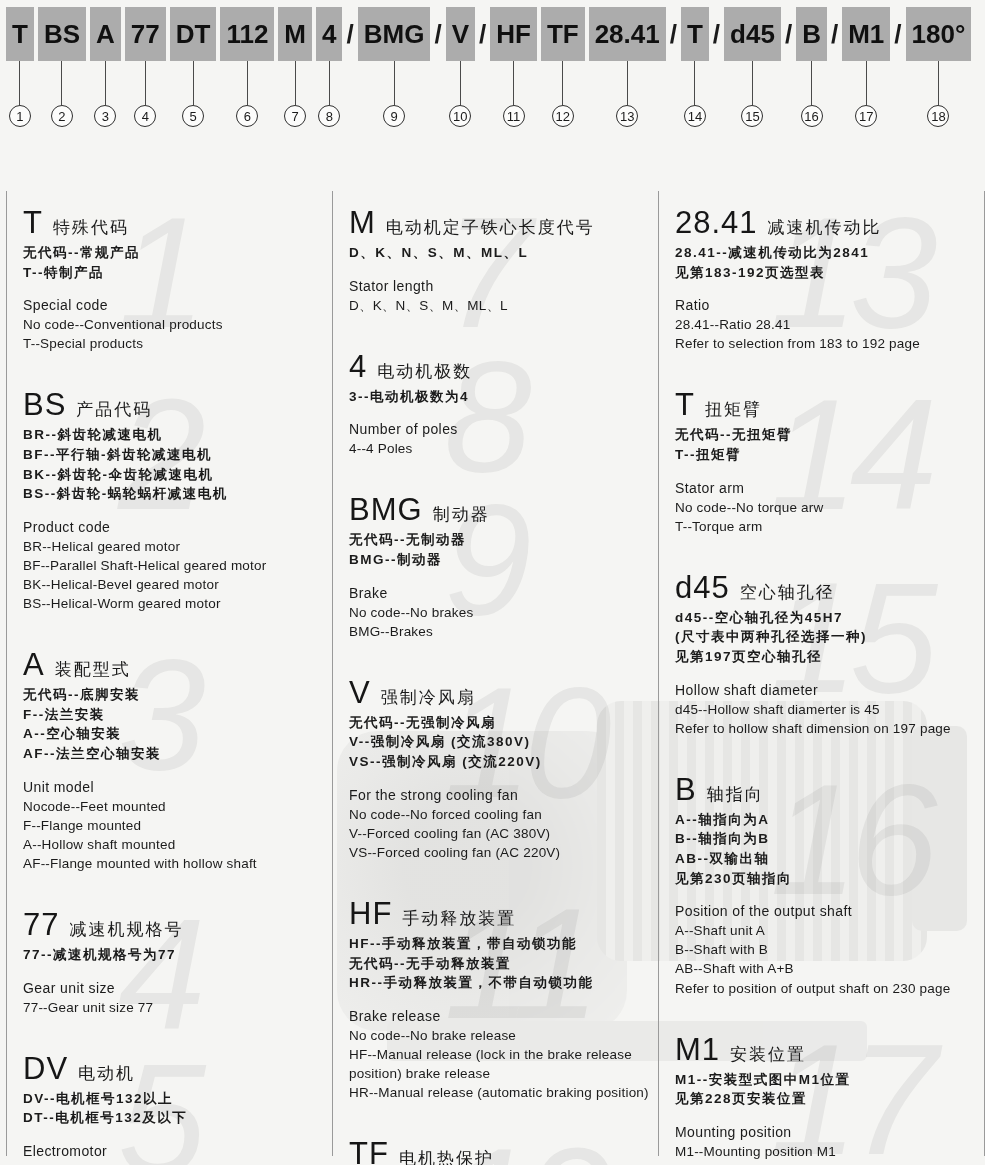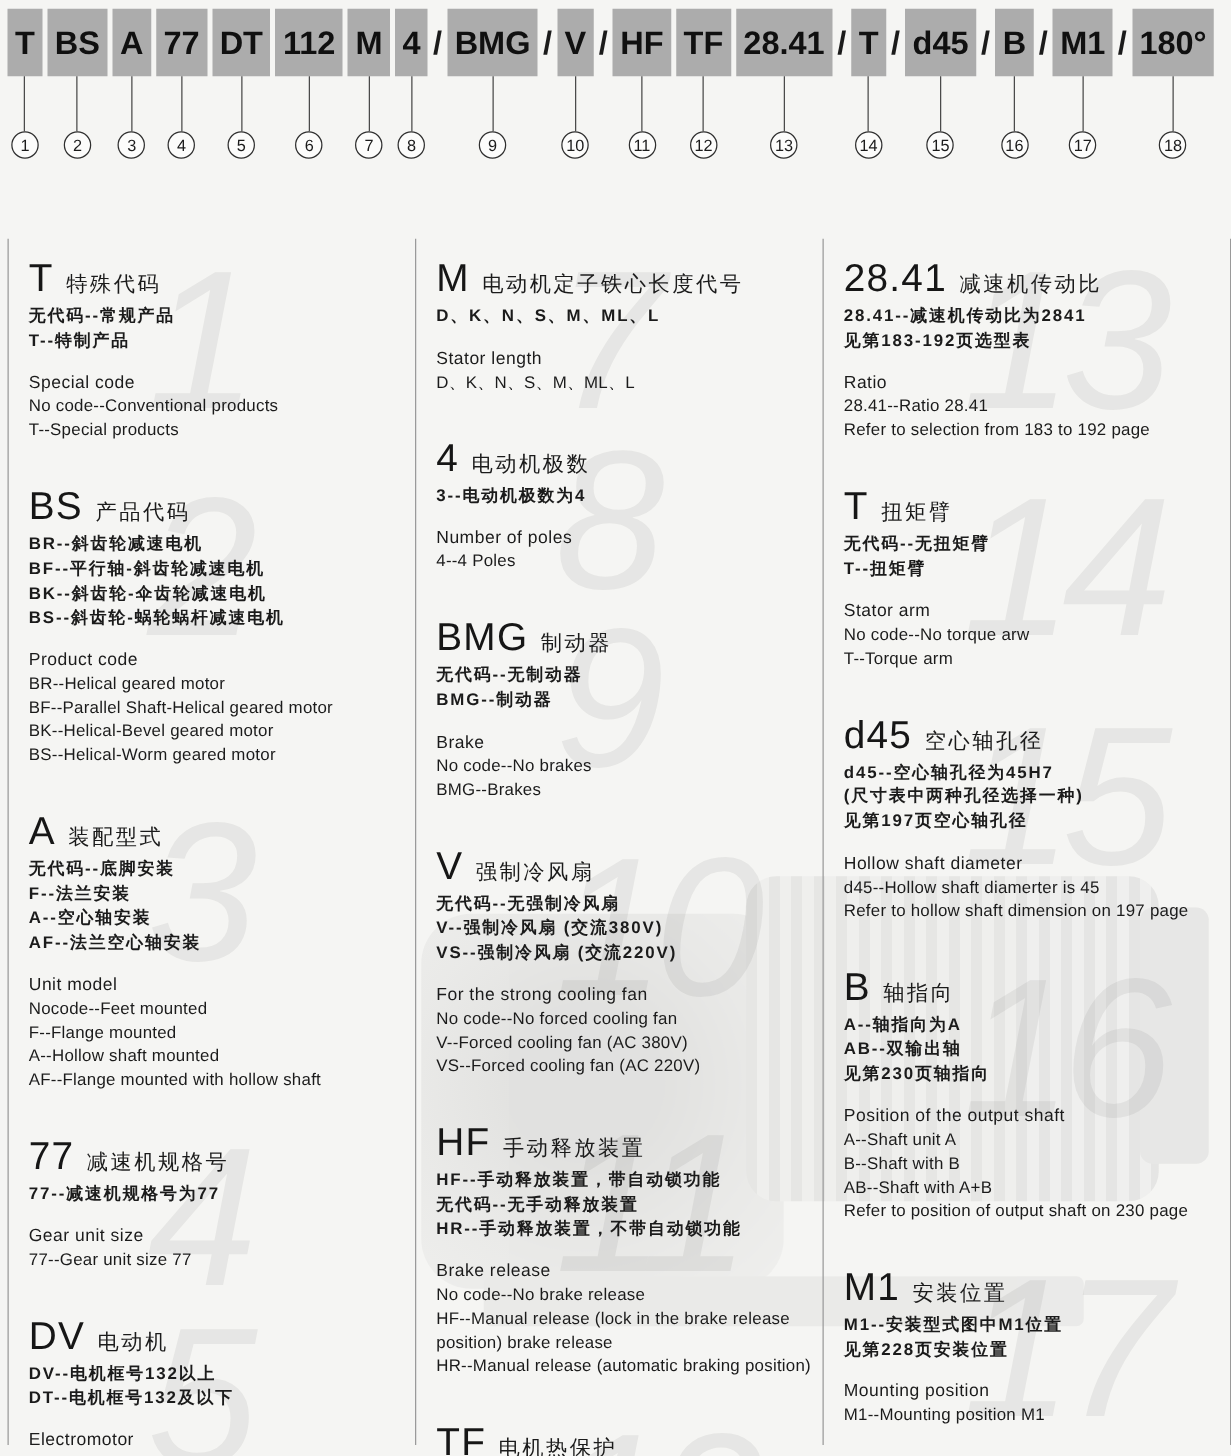--- a/index.html
+++ b/index.html
@@ -390,20 +390,21 @@
         <div class="en-line">d45--Hollow shaft diamerter is 45</div>
         <div class="en-line">Refer to hollow shaft dimension on 197 page</div>
       </div>
       <div class="section">
         <span class="sec-watermark">16</span>
         <div class="sec-head">
           <span class="sec-code">B</span>
           <span class="sec-cn-title">轴指向</span>
         </div>
         <div class="cn-line">A--轴指向为A</div>
+        <div class="cn-line">B--轴指向为B</div>
         <div class="cn-line">AB--双输出轴</div>
         <div class="cn-line">见第230页轴指向</div>
         <div class="en-title">Position of the output shaft</div>
         <div class="en-line">A--Shaft unit A</div>
         <div class="en-line">B--Shaft with B</div>
         <div class="en-line">AB--Shaft with A+B</div>
         <div class="en-line">Refer to position of output shaft on 230 page</div>
       </div>
       <div class="section">
         <span class="sec-watermark">17</span>

